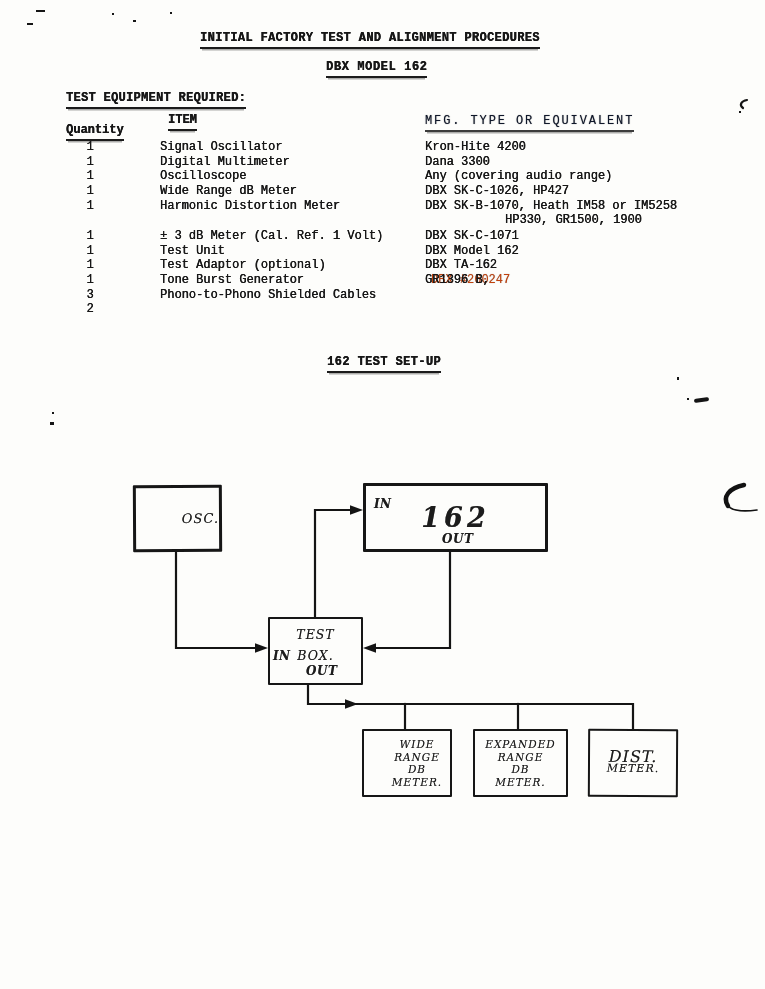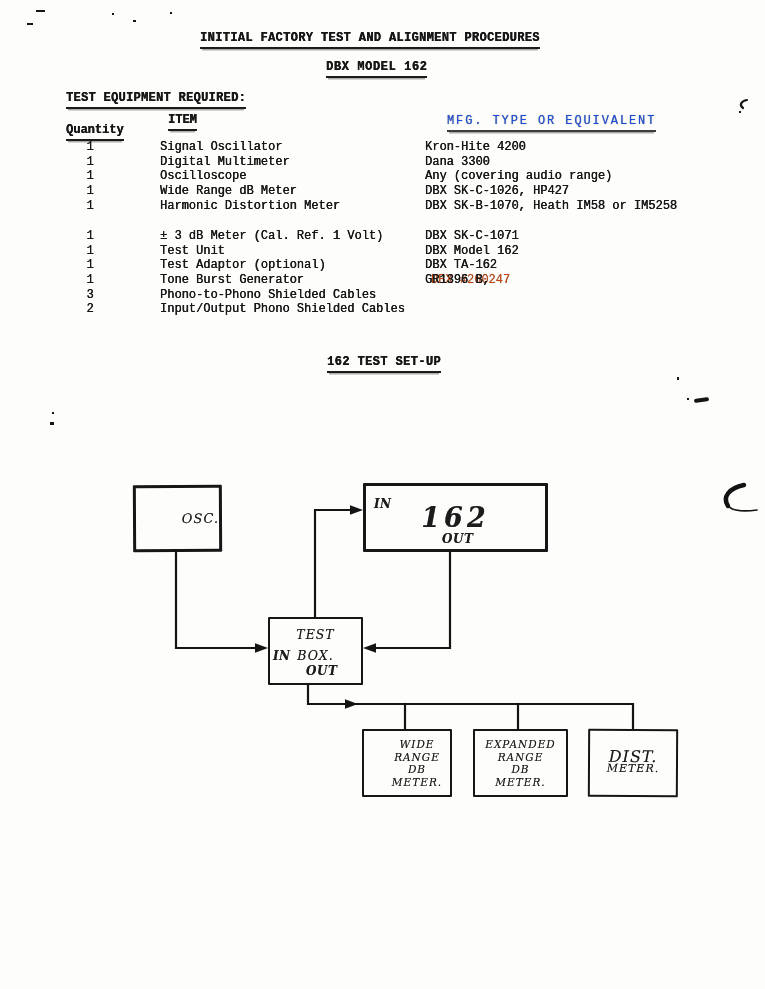--- a/index.html
+++ b/index.html
@@ -13,21 +13,21 @@
   }
   
   .tw{position:absolute;font-size:12px;line-height:13px;white-space:pre;
       text-shadow:0.35px 0 0 currentColor, 0 0 0.5px rgba(0,0,0,.45);}
   .ul{border-bottom:2px solid #1b1b1b;padding-bottom:1.5px;
       box-shadow:0 3.5px 0 -2px rgba(20,20,20,.35);}
   .title{top:32px;left:200px;letter-spacing:0.35px;font-weight:700;}
   .subtitle{top:61px;left:326px;letter-spacing:0.6px;font-weight:700;}
   .eq-heading{top:92px;left:66px;letter-spacing:0.3px;font-weight:700;}
   .h-item{top:114px;left:168px;font-weight:700;}
-  .h-mfg{top:115px;left:447px;letter-spacing:1.9px;color:#1d4ed8;
+  .h-mfg{top:115px;left:425px;letter-spacing:1.9px;color:#0f172a;
          text-shadow:0 0 1px rgba(90,90,90,.9);}
   .h-mfg.ul{border-bottom-color:#3c3c3c;}
   .h-qty{top:124px;left:66px;font-weight:700;}
   .diag-heading{top:356px;left:327px;letter-spacing:0.4px;font-weight:700;}
   
   .row{position:absolute;left:0;width:765px;height:15px;font-size:12px;line-height:14px;
        text-shadow:0.3px 0 0 currentColor, 0 0 0.45px rgba(0,0,0,.4);}
   .row span{position:absolute;white-space:pre;}
   .cq{left:60px;width:60px;text-align:center;}
   .ci{left:160px;}
@@ -93,20 +93,23 @@
   <div class="row" style="top:184px">
     <span class="cq">1</span>
     <span class="ci">Wide Range dB Meter</span>
     <span class="cm">DBX SK-C-1026, HP427</span>
   </div>
   <div class="row" style="top:199px">
     <span class="cq">1</span>
     <span class="ci">Harmonic Distortion Meter</span>
     <span class="cm">DBX SK-B-1070, Heath IM58 or IM5258</span>
   </div>
+  <div class="row indent" style="top:213px">
+    <span class="cm">HP330, GR1500, 1900</span>
+  </div>
   <div class="row" style="top:229px">
     <span class="cq">1</span>
     <span class="ci">± 3 dB Meter (Cal. Ref. 1 Volt)</span>
     <span class="cm">DBX SK-C-1071</span>
   </div>
   <div class="row" style="top:244px">
     <span class="cq">1</span>
     <span class="ci">Test Unit</span>
     <span class="cm">DBX Model 162</span>
   </div>
@@ -119,21 +122,20 @@
     <span class="cq">1</span>
     <span class="ci">Tone Burst Generator</span>
     <span class="cm"><span>GR1396 B,</span><span class="vfade">DBX #260247</span></span>
   </div>
   <div class="row" style="top:288px">
     <span class="cq">3</span>
     <span class="ci">Phono-to-Phono Shielded Cables</span>
   </div>
   <div class="row" style="top:302px">
     <span class="cq">2</span>
-    <span class="ci">Input/Output Phono Shielded Cables</span>
   </div>
 
   <div class="tw diag-heading"><span class="ul">162 TEST SET-UP</span></div>
 
   <div class="diagram">
     <svg width="765" height="365" viewBox="0 0 765 365">
       <g fill="none" stroke="#141414" stroke-width="2.2" stroke-linecap="square">
         <path d="M176,97 L176,193 L263,193"></path>
         <path d="M315,162 L315,55 L357,55"></path>
         <path d="M450,97 L450,193 L369,193"></path>

